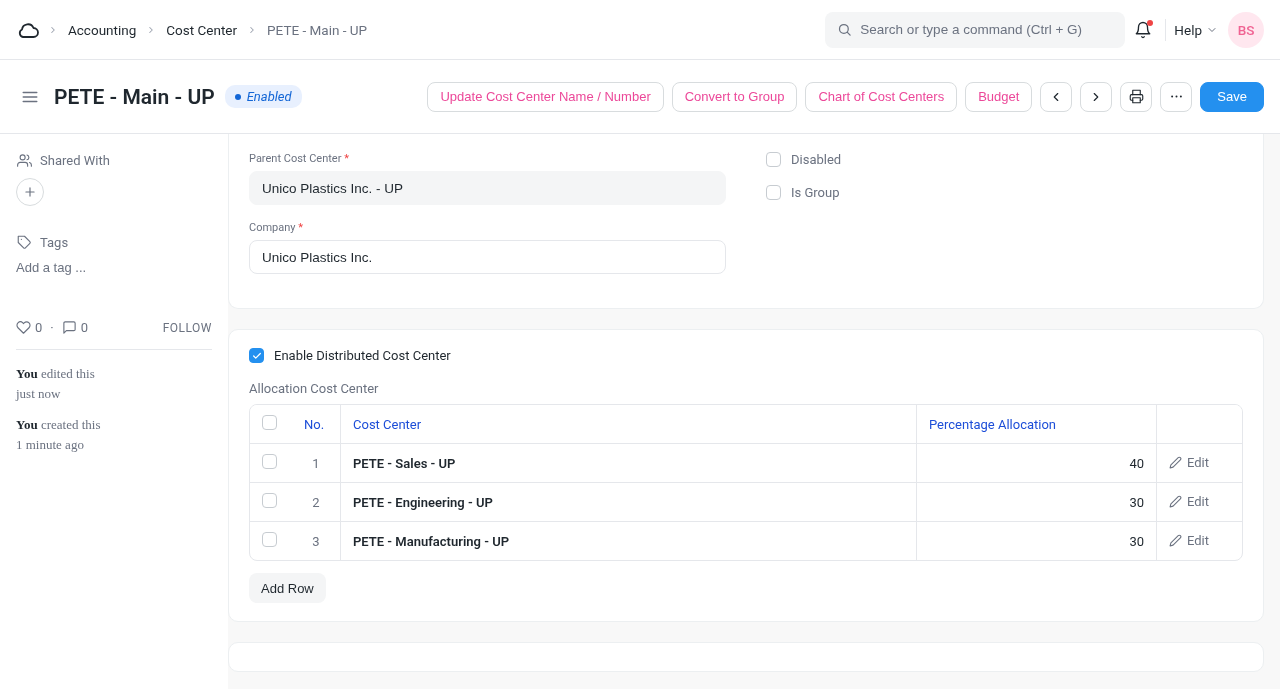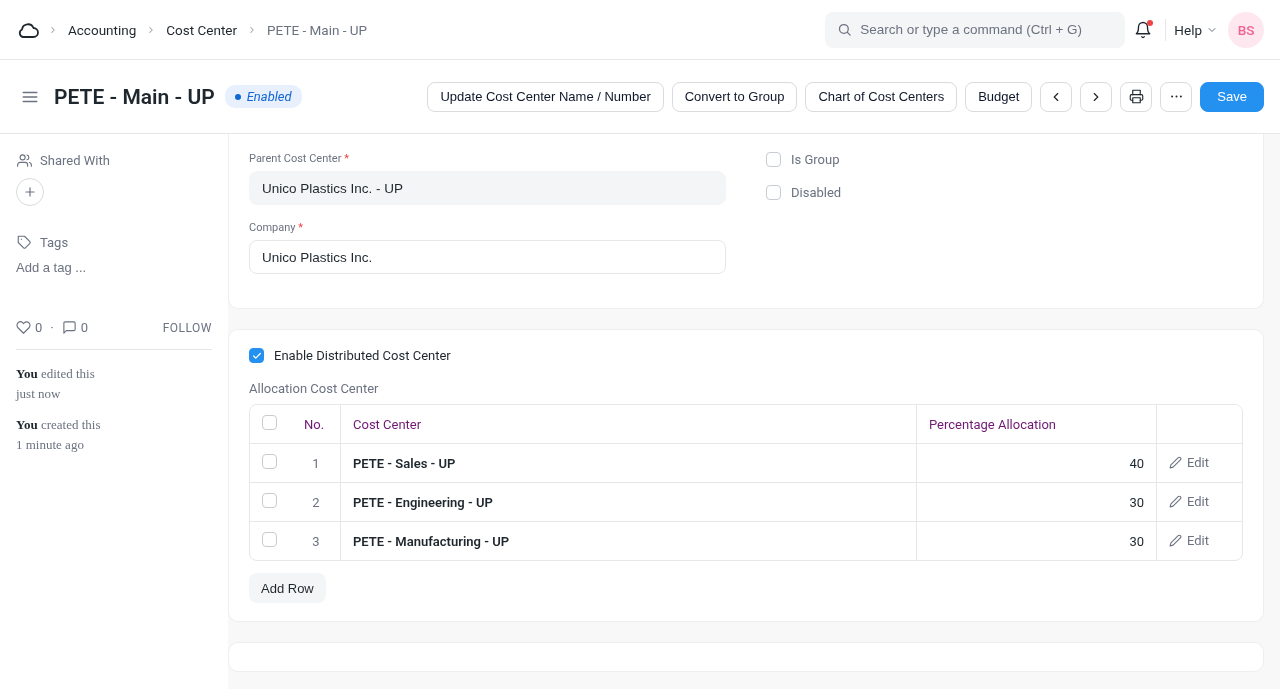--- a/index.html
+++ b/index.html
@@ -23,21 +23,21 @@
     .help-menu { display: inline-flex; align-items: center; gap: 4px; color: #1f272e; cursor: pointer; padding: 0 4px; }
     .avatar { width: 36px; height: 36px; border-radius: 50%; background: #ffe7ef; color: #f06292; display: inline-flex; align-items: center; justify-content: center; font-weight: 500; margin-left: 6px; }
 
     
     .page-header { display: flex; align-items: center; height: 74px; padding: 0 16px; border-bottom: 1px solid #e5e7eb; gap: 10px; }
     .hamburger { width: 28px; height: 28px; display: inline-flex; align-items: center; justify-content: center; cursor: pointer; color: #6b7280; }
     .page-title { font-size: 21px; font-weight: 600; }
     .status-chip { display: inline-flex; align-items: center; gap: 6px; background: #e8f0fe; color: #1366d6; padding: 4px 10px; border-radius: 10px; font-size: 13px; font-style: italic; }
     .status-chip .dot { width: 6px; height: 6px; border-radius: 50%; background: #1366d6; }
     .page-header-spacer { flex: 1; }
-    .btn { height: 30px; padding: 0 12px; border: 1px solid #d8dcde; background: #fff; border-radius: 8px; font-size: 13px; color: #0f172a; cursor: pointer; display: inline-flex; align-items: center; justify-content: center; }
+    .btn { height: 30px; padding: 0 12px; border: 1px solid #d8dcde; background: #fff; border-radius: 8px; font-size: 13px; color: #ec4899; cursor: pointer; display: inline-flex; align-items: center; justify-content: center; }
     .btn.icon { width: 32px; padding: 0; }
     .btn.primary { background: #2490ef; border-color: #2490ef; color: #fff; font-weight: 500; padding: 0 16px; }
     .header-actions { display: flex; align-items: center; gap: 8px; }
 
     
     .content { display: flex; min-height: calc(100vh - 134px); background: #f8f8f8; }
     .sidebar { width: 228px; flex-shrink: 0; padding: 12px 16px; background: #fff; }
     .main { flex: 1; padding: 0 16px 24px 0; background: #f8f8f8; }
 
     
@@ -68,21 +68,21 @@
     .chk { width: 15px; height: 15px; border: 1.5px solid #c7ccd1; border-radius: 4px; display: inline-flex; align-items: center; justify-content: center; cursor: pointer; background: #fff; flex-shrink: 0; }
     .chk.checked { background: #2490ef; border-color: #2490ef; }
     .chk.checked svg { display: block; }
     .chk svg { display: none; }
 
     .section-label { font-size: 13px; color: #6b7280; margin: 14px 0 8px 0; }
 
     
     .tbl { width: 100%; border: 1px solid #e5e7eb; border-radius: 8px; overflow: hidden; border-collapse: separate; border-spacing: 0; }
     .tbl th, .tbl td { border-bottom: 1px solid #e5e7eb; padding: 10px 12px; font-size: 13px; text-align: left; vertical-align: middle; }
-    .tbl th { font-weight: 400; color: #701a75; background: #fff; }
+    .tbl th { font-weight: 400; color: #1d4ed8; background: #fff; }
     .tbl tr:last-child td { border-bottom: none; }
     .tbl th + th, .tbl td + td { border-left: 1px solid #e5e7eb; }
     .col-chk { width: 42px; text-align: center; }
     .col-no { width: 48px; text-align: center; color: #6b7280; }
     .col-alloc { width: 240px; text-align: right; }
     .col-edit { width: 86px; text-align: center; }
     .tbl td.col-no { text-align: center; }
     .tbl td.col-alloc { text-align: right; }
     .tbl td.cc { font-weight: 600; color: #1f272e; }
     .edit-btn { display: inline-flex; align-items: center; gap: 5px; color: #6b7280; cursor: pointer; }
@@ -279,27 +279,27 @@
               <span>Company</span> <span class="req">*</span>
             </label>
             <input class="field-input" type="text" value="Unico Plastics Inc." style="">
           </div>
         </div>
         <div class="form-col">
           <div class="checkbox-row">
             <span class="chk">
               
             </span>
-            <span>Is Group</span>
+            <span>Disabled</span>
           </div>
           <div class="checkbox-row">
             <span class="chk">
               
             </span>
-            <span>Disabled</span>
+            <span>Is Group</span>
           </div>
         </div>
       </div>
     </div>
 
     <div class="card">
       <div class="checkbox-row" style="color:#1f272e;">
         <span class="chk checked">
           <svg width="10" height="10" viewBox="0 0 24 24" fill="none" stroke="#fff" stroke-width="3" stroke-linecap="round" stroke-linejoin="round">
               <polyline points="20 6 9 17 4 12"></polyline>

